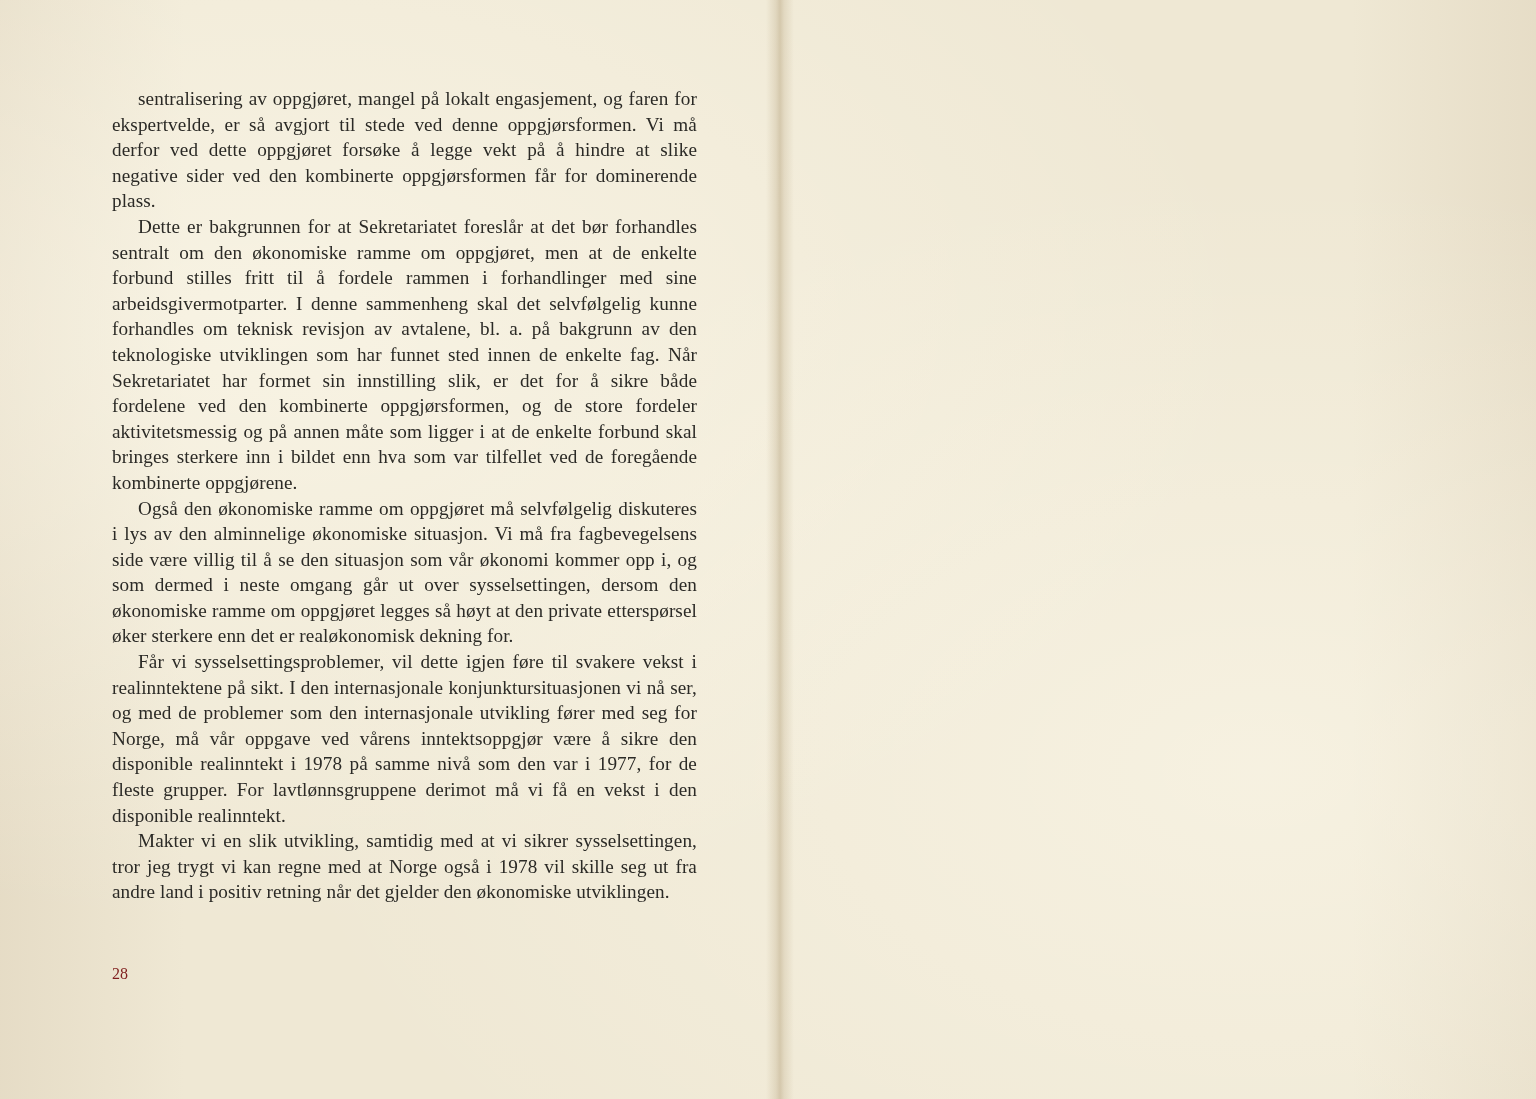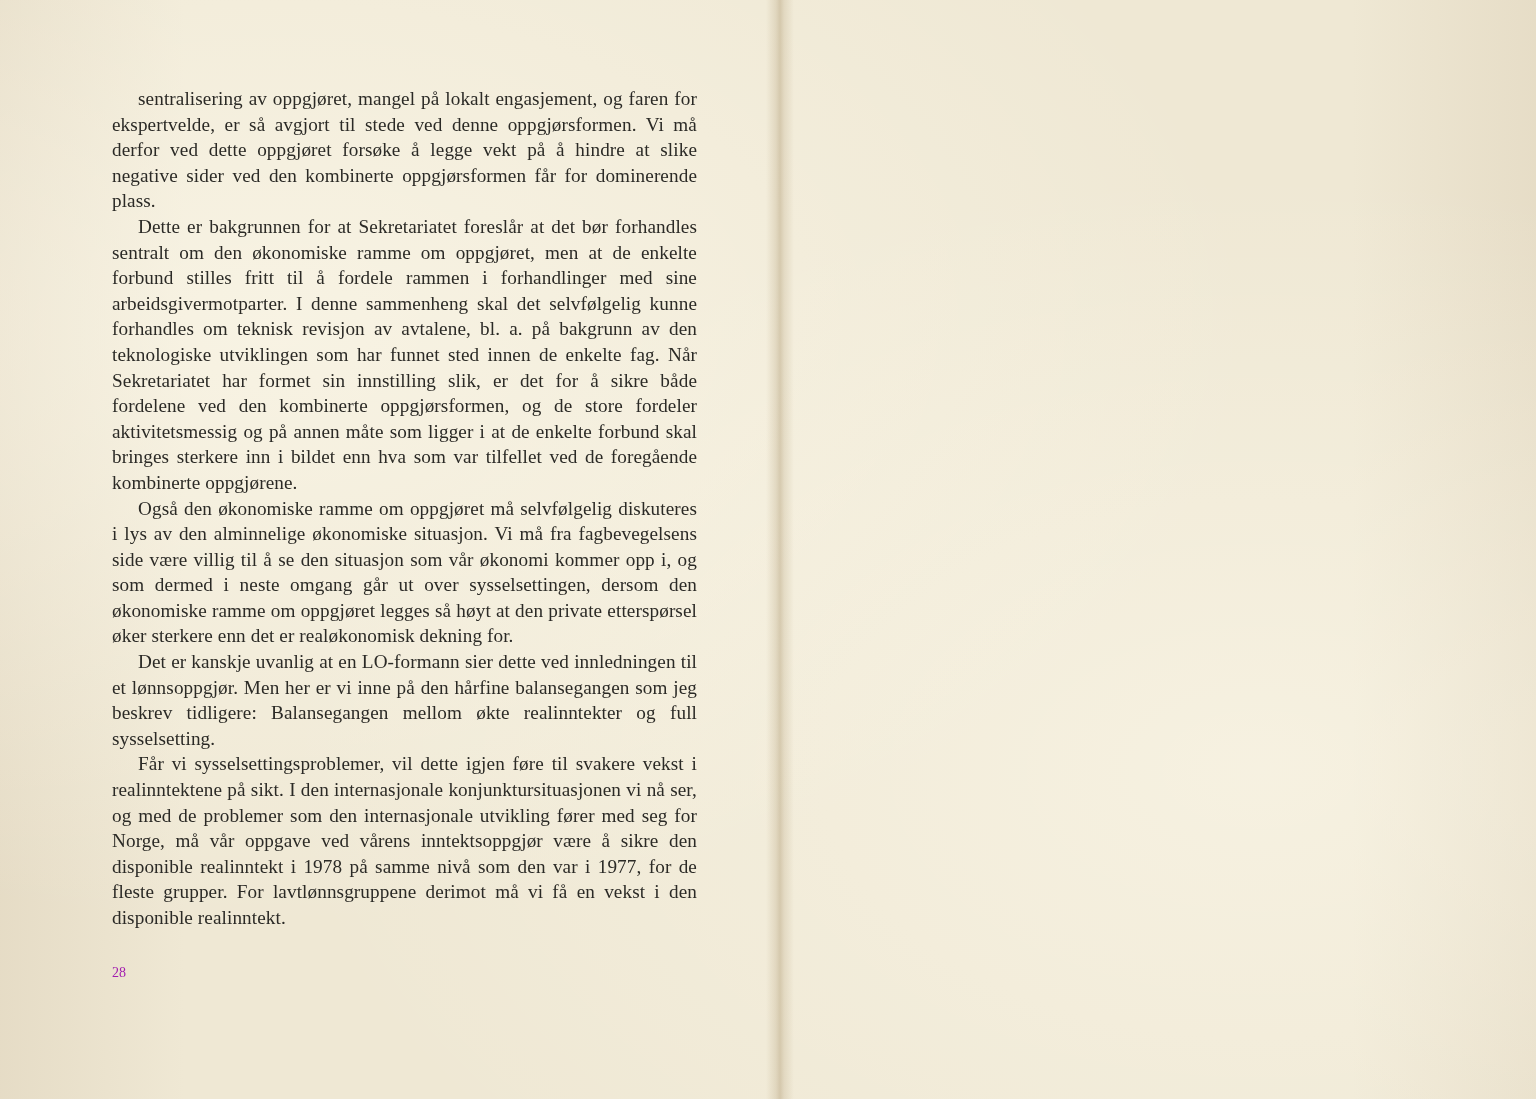--- a/index.html
+++ b/index.html
@@ -63,22 +63,22 @@
     letter-spacing: 0.1px;
     hyphens: manual;
   }
   .body-text p {
     margin: 0;
     text-indent: 26px;
   }
 
   .folio {
     position: absolute;
-    font-size: 14px;
-    color: #a21caf;
+    font-size: 16px;
+    color: #7f1d1d;
     font-family: "Liberation Serif", serif;
   }
   .folio-left  { left: 112px;  top: 965px; }
 
   
   .showthrough {
     position: absolute;
     color: rgba(120,110,85,0.16);
     font-size: 19px;
     line-height: 25.6px;
@@ -102,22 +102,22 @@
 
 <div class="page">
 
   <div class="paper-tint"></div>
 
   <div class="leaf leaf-left">
     <div class="col col-left body-text">
       <p>sentralisering av oppgjøret, mangel på lokalt engasjement, og faren for ekspertvelde, er så avgjort til stede ved denne oppgjørsformen. Vi må derfor ved dette oppgjøret forsøke å legge vekt på å hindre at slike negative sider ved den kombinerte oppgjørsformen får for dominerende plass.</p>
       <p>Dette er bakgrunnen for at Sekretariatet foreslår at det bør forhandles sentralt om den økonomiske ramme om oppgjøret, men at de enkelte forbund stilles fritt til å fordele rammen i forhandlinger med sine arbeidsgivermotparter. I denne sammenheng skal det selvfølgelig kunne forhandles om teknisk revisjon av avtalene, bl. a. på bakgrunn av den teknologiske utviklingen som har funnet sted innen de enkelte fag. Når Sekretariatet har formet sin innstilling slik, er det for å sikre både fordelene ved den kombinerte oppgjørsformen, og de store fordeler aktivitetsmessig og på annen måte som ligger i at de enkelte forbund skal bringes sterkere inn i bildet enn hva som var tilfellet ved de foregående kombinerte oppgjørene.</p>
       <p>Også den økonomiske ramme om oppgjøret må selvfølgelig diskuteres i lys av den alminnelige økonomiske situasjon. Vi må fra fagbevegelsens side være villig til å se den situasjon som vår økonomi kommer opp i, og som dermed i neste omgang går ut over sysselsettingen, dersom den økonomiske ramme om oppgjøret legges så høyt at den private etterspørsel øker sterkere enn det er realøkonomisk dekning for.</p>
-      <p>Det er kanskje uvanlig at en LO-formann sier dette ved innledningen til et lønnsoppgjør. Men her er vi inne på den hårfine balansegangen som jeg beskrev tidligere: Balansegangen mellom økte realinntekter og full sysselsetting.</p>
       <p>Får vi sysselsettingsproblemer, vil dette igjen føre til svakere vekst i realinntektene på sikt. I den internasjonale konjunktursituasjonen vi nå ser, og med de problemer som den internasjonale utvikling fører med seg for Norge, må vår oppgave ved vårens inntektsoppgjør være å sikre den disponible realinntekt i 1978 på samme nivå som den var i 1977, for de fleste grupper. For lavtlønnsgruppene derimot må vi få en vekst i den disponible realinntekt.</p>
+      <p>Makter vi en slik utvikling, samtidig med at vi sikrer sysselsettingen, tror jeg trygt vi kan regne med at Norge også i 1978 vil skille seg ut fra andre land i positiv retning når det gjelder den økonomiske utviklingen.</p>
     </div>
     <div class="folio folio-left">28</div>
   </div>
 
   <div class="gutter"></div>
 
   <div class="leaf leaf-right">
     
     
   </div>

